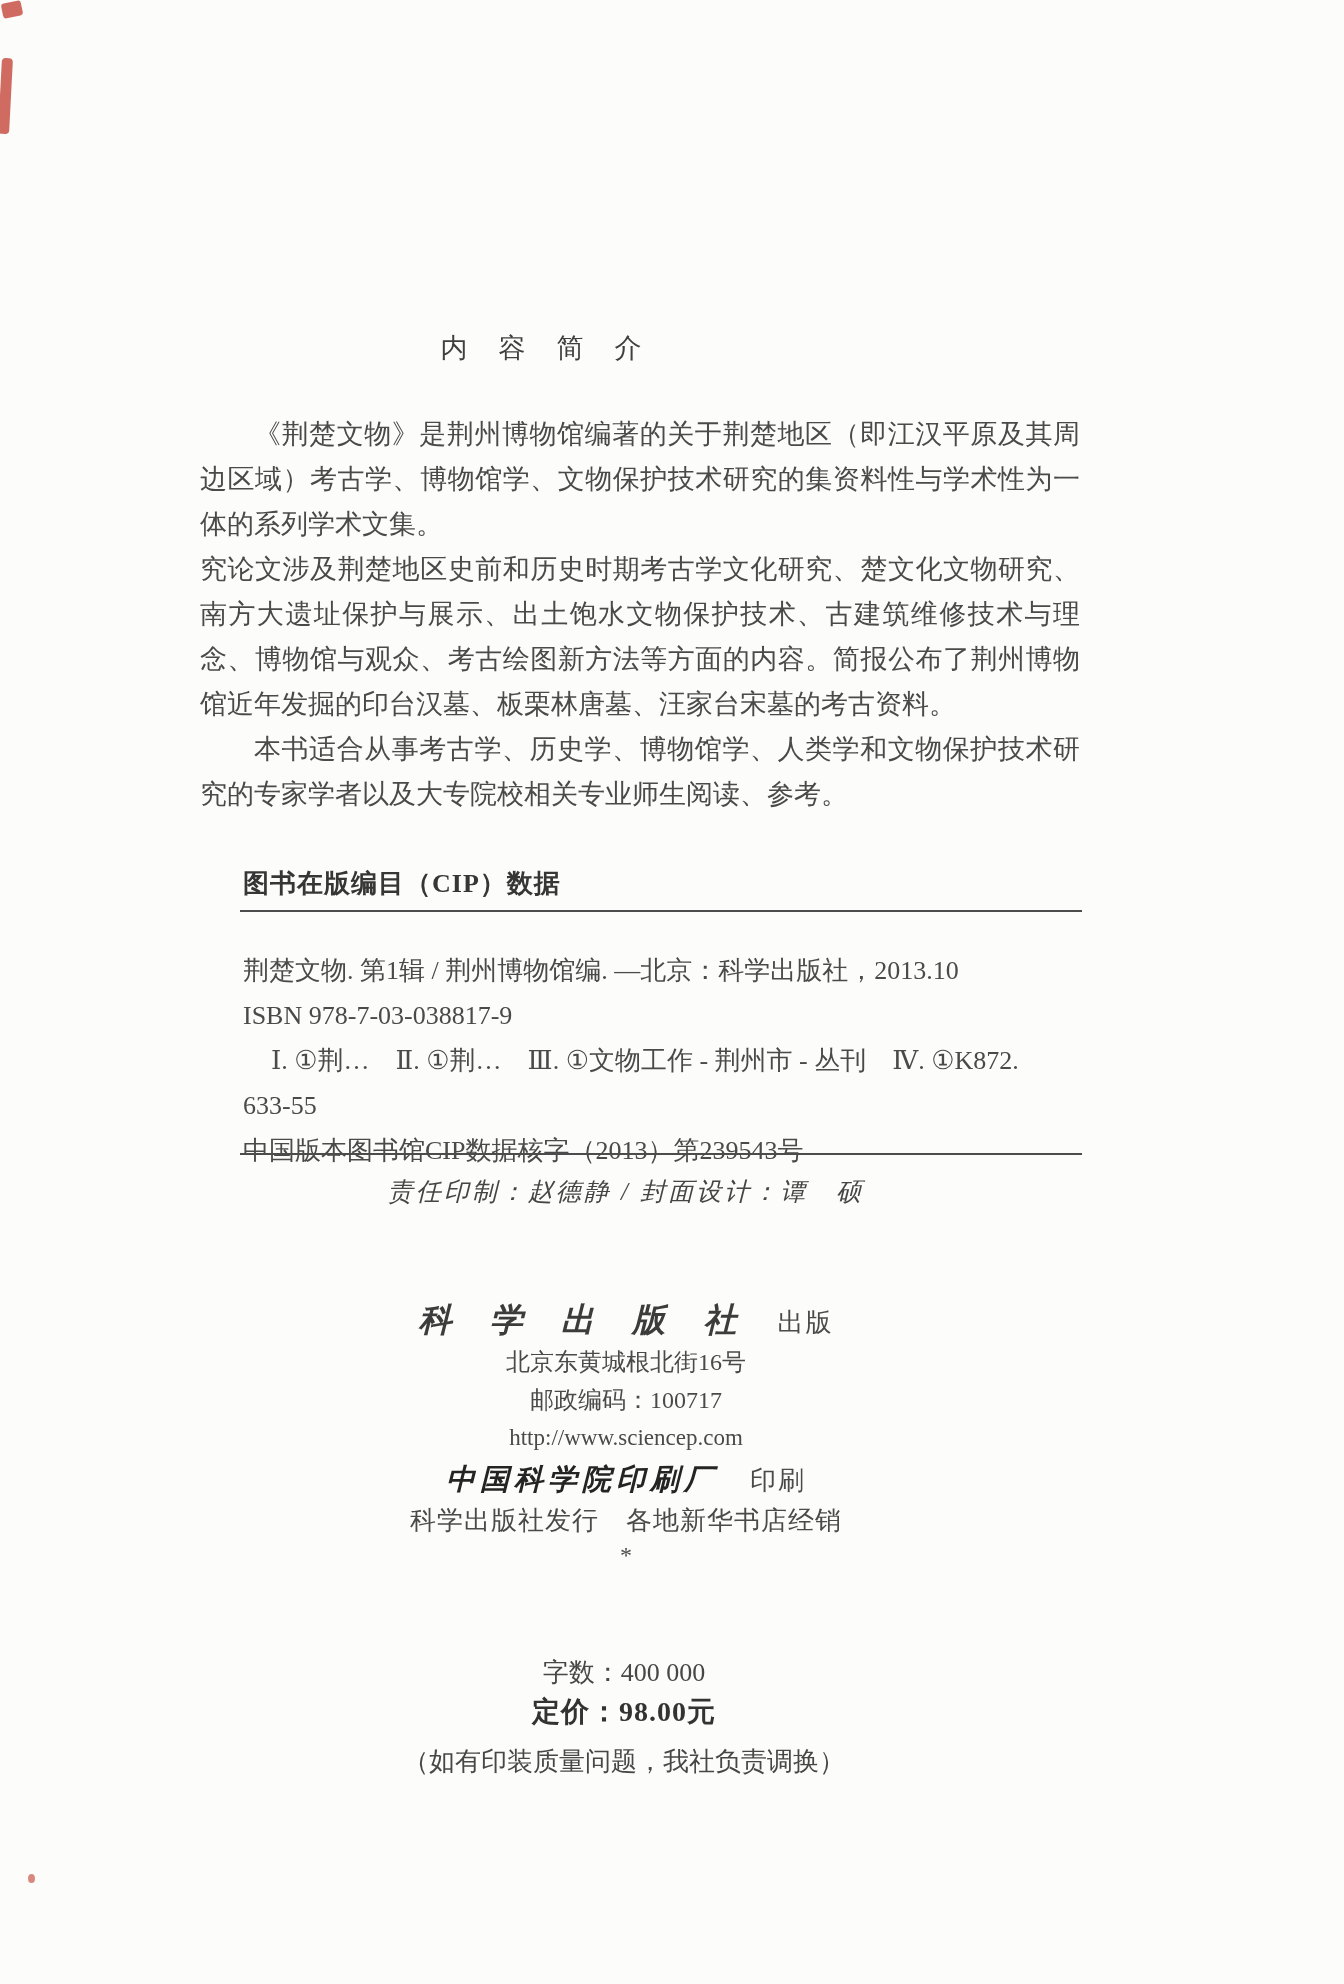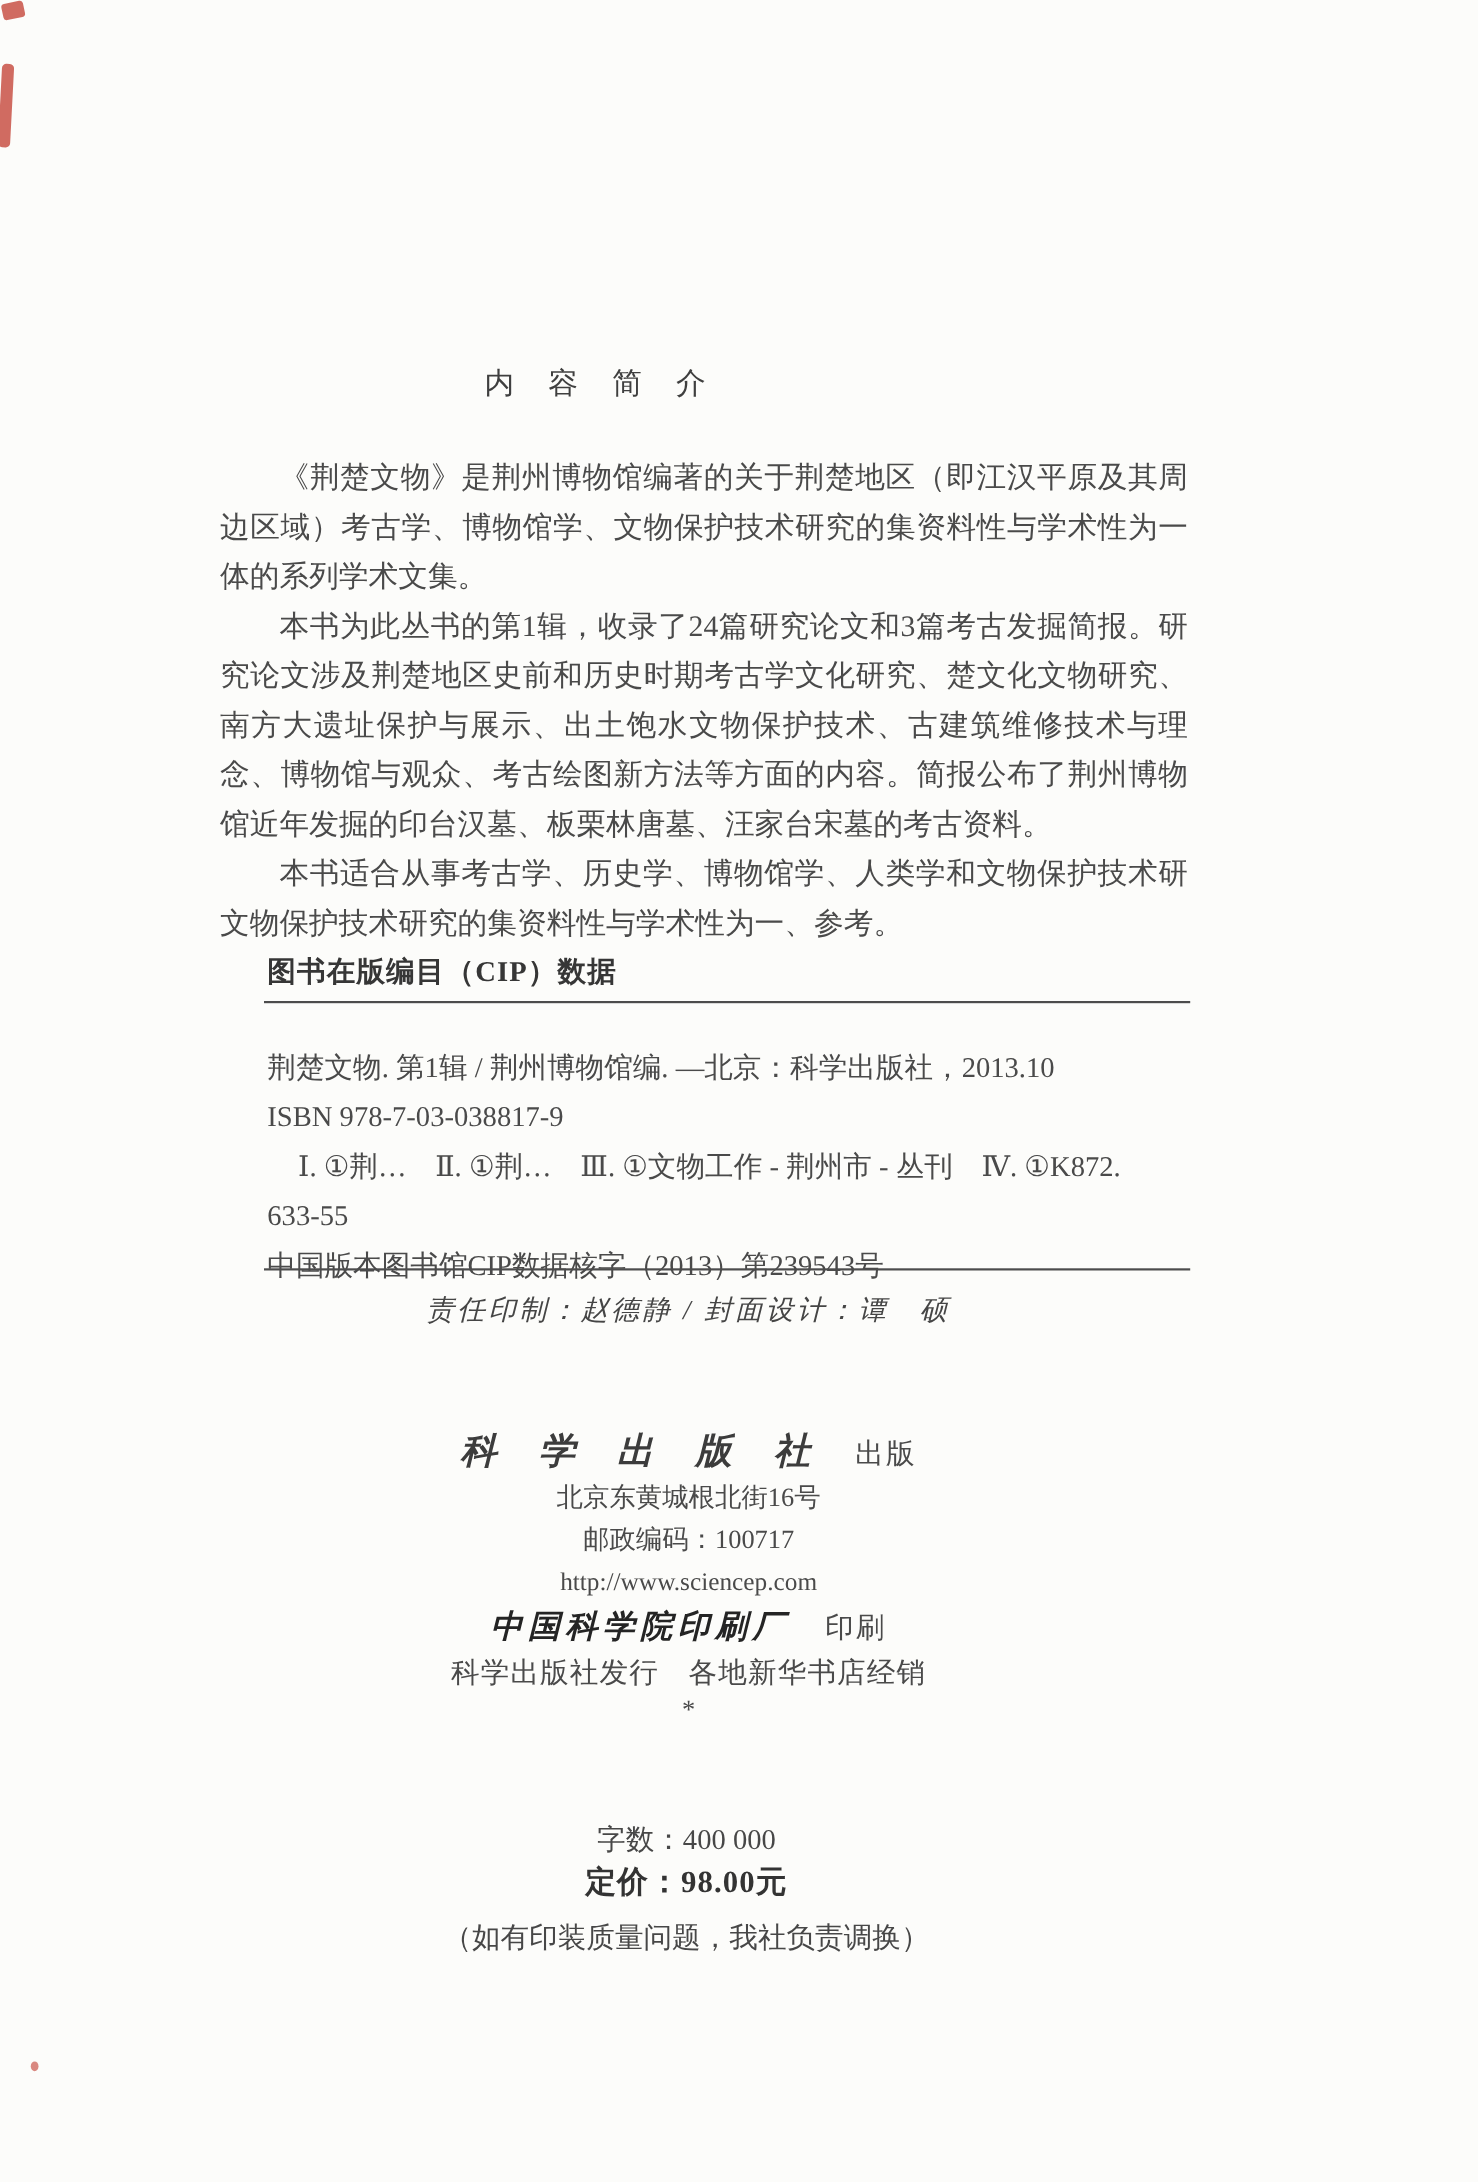--- a/index.html
+++ b/index.html
@@ -70,27 +70,26 @@
   <div class="art art-1"></div>
   <div class="art art-2"></div>
   <div class="art art-3"></div>
 
   <div class="title">内　容　简　介</div>
 
   <div class="intro">
     <div class="ln full ind">《荆楚文物》是荆州博物馆编著的关于荆楚地区（即江汉平原及其周</div>
     <div class="ln full">边区域）考古学、博物馆学、文物保护技术研究的集资料性与学术性为一</div>
     <div class="ln">体的系列学术文集。</div>
-    <div class="ln full ind">本书为此丛书的第1辑，收录了24篇研究论文和3篇考古发掘简报。研</div>
     <div class="ln full">究论文涉及荆楚地区史前和历史时期考古学文化研究、楚文化文物研究、</div>
     <div class="ln full">南方大遗址保护与展示、出土饱水文物保护技术、古建筑维修技术与理</div>
     <div class="ln full">念、博物馆与观众、考古绘图新方法等方面的内容。简报公布了荆州博物</div>
     <div class="ln">馆近年发掘的印台汉墓、板栗林唐墓、汪家台宋墓的考古资料。</div>
     <div class="ln full ind">本书适合从事考古学、历史学、博物馆学、人类学和文物保护技术研</div>
-    <div class="ln">文物保护技术研究的集资料性与学术性为一、参考。</div>
+    <div class="ln">究的专家学者以及大专院校相关专业师生阅读、参考。</div>
   </div>
 
   <div class="cip-heading">图书在版编目（CIP）数据</div>
   <div class="rule rule-1"></div>
 
   <div class="cip-body">
     <div class="ln">荆楚文物. 第1辑 / 荆州博物馆编. —北京：科学出版社，2013.10</div>
     <div class="ln">ISBN 978-7-03-038817-9</div>
     <div class="ln ind2">Ⅰ. ①荆…　Ⅱ. ①荆…　Ⅲ. ①文物工作 - 荆州市 - 丛刊　Ⅳ. ①K872.</div>
     <div class="ln">633-55</div>

